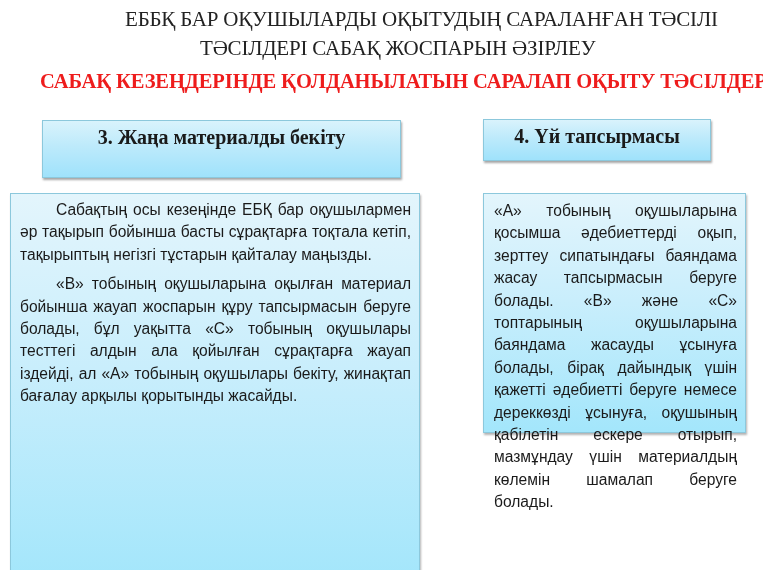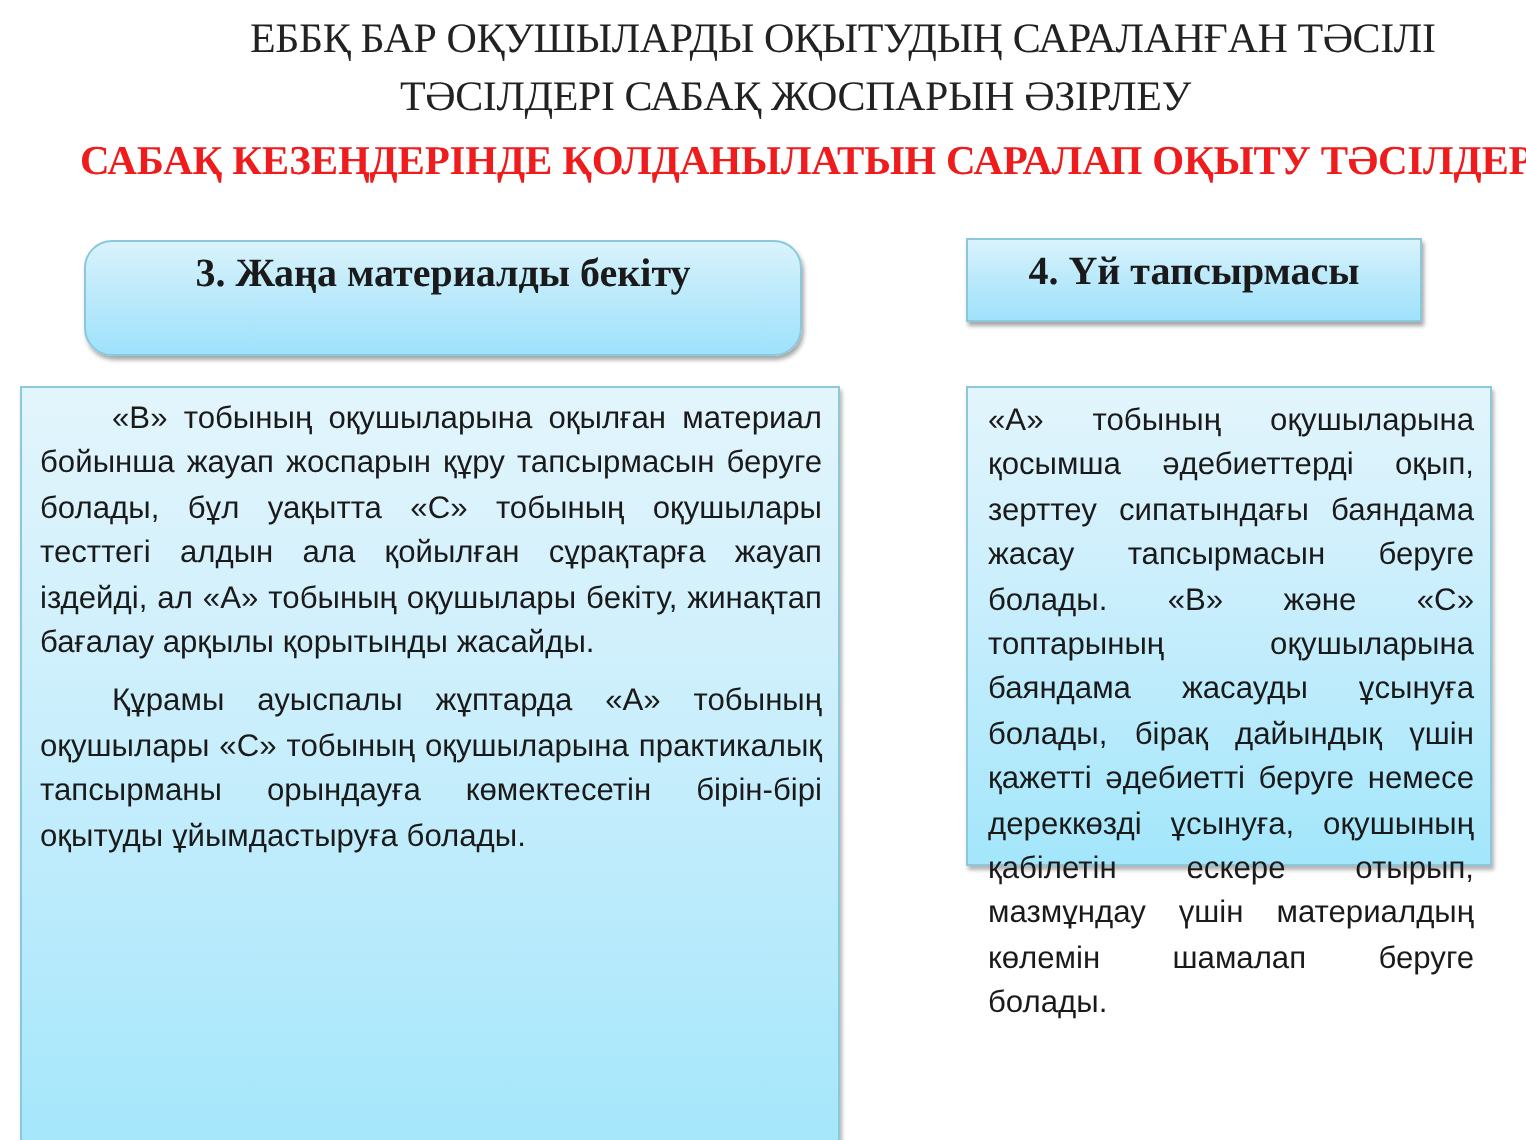--- a/index.html
+++ b/index.html
@@ -22,21 +22,21 @@
   }
   .head-box {
     position: absolute; box-sizing: border-box;
     background: linear-gradient(to bottom, #d9f3fc 0%, #bdeafb 45%, #9fe2fb 100%);
     border: 1px solid #8cc8dc;
     box-shadow: 1px 2px 2px rgba(0,0,0,0.35);
     text-align: center;
     font-family: "Liberation Serif", serif; font-weight: bold;
     font-size: 20px; color: #1a1a1a;
   }
-  #head-left { left: 42px; top: 120px; width: 359px; height: 58px; padding-top: 5px; border-radius: 14px; }
+  #head-left { left: 42px; top: 120px; width: 359px; height: 58px; padding-top: 5px; }
   #head-right { left: 483px; top: 119px; width: 228px; height: 42px; padding-top: 5px; }
   .content-box {
     position: absolute; box-sizing: border-box;
     background: linear-gradient(to bottom, #e3f5fc 0%, #c9eefc 45%, #a3e6fb 100%);
     border: 1px solid #8cc8dc;
     box-shadow: 1px 2px 2px rgba(0,0,0,0.3);
     color: #1a1a1a; font-size: 15.6px; line-height: 22.4px;
     text-align: justify;
   }
   #content-left { left: 10px; top: 193px; width: 410px; height: 390px; padding: 5px 8px 0 9px; }
@@ -53,19 +53,19 @@
 
 <div id="head-left" class="head-box">
   <span>3. Жаңа материалды бекіту</span>
 </div>
 
 <div id="head-right" class="head-box">
   <span>4. Үй тапсырмасы</span>
 </div>
 
 <div id="content-left" class="content-box">
+  <p class="para">Сабақтың осы кезеңінде ЕБҚ бар оқушылармен әр тақырып бойынша басты сұрақтарға тоқтала кетіп, тақырыптың негізгі тұстарын қайталау маңызды.</p>
   <p class="para">«В» тобының оқушыларына оқылған материал бойынша жауап жоспарын құру тапсырмасын беруге болады, бұл уақытта «С» тобының оқушылары тесттегі алдын ала қойылған сұрақтарға жауап іздейді, ал «А» тобының оқушылары бекіту, жинақтап бағалау арқылы қорытынды жасайды.</p>
-  <p class="para">Құрамы ауыспалы жұптарда «А» тобының оқушылары «С» тобының оқушыларына практикалық тапсырманы орындауға көмектесетін бірін-бірі оқытуды ұйымдастыруға болады.</p>
 </div>
 
 <div id="content-right" class="content-box">
   <p class="para-noindent">«А» тобының оқушыларына қосымша әдебиеттерді оқып, зерттеу сипатындағы баяндама жасау тапсырмасын беруге болады. «В» және «С» топтарының оқушыларына баяндама жасауды ұсынуға болады, бірақ дайындық үшін қажетті әдебиетті беруге немесе дереккөзді ұсынуға, оқушының қабілетін ескере отырып, мазмұндау үшін материалдың көлемін шамалап беруге болады.</p>
 </div>
 
 </body></html>

